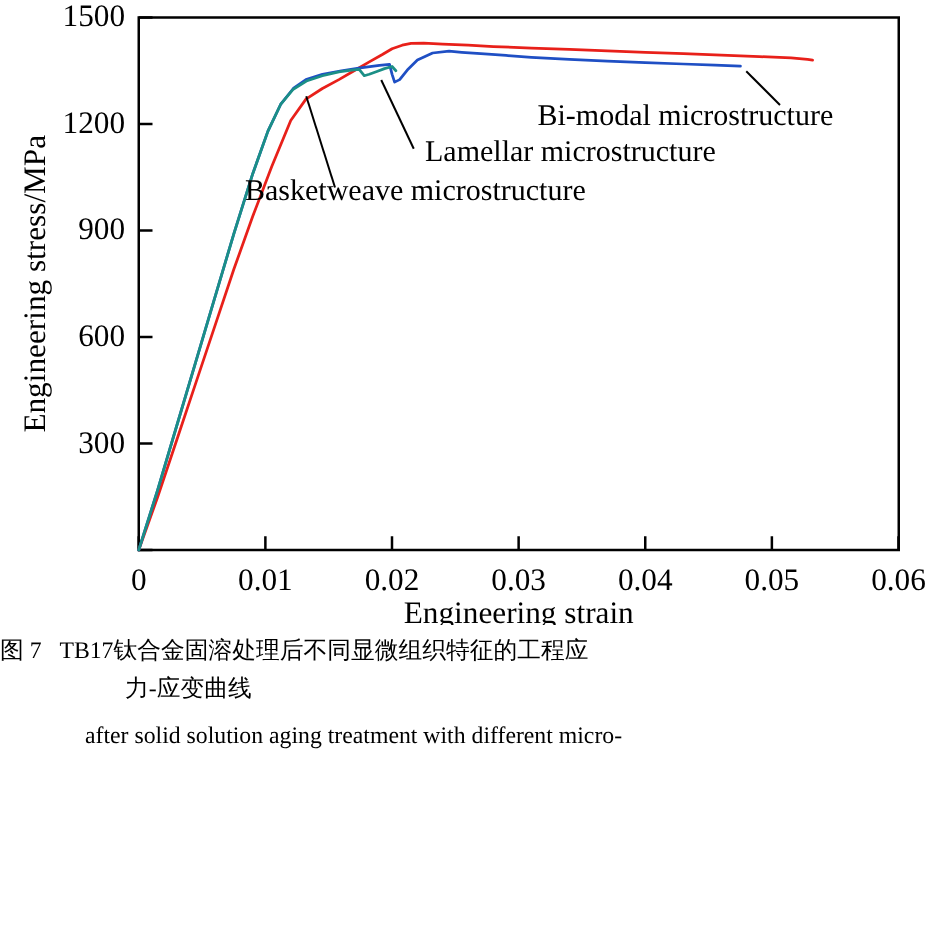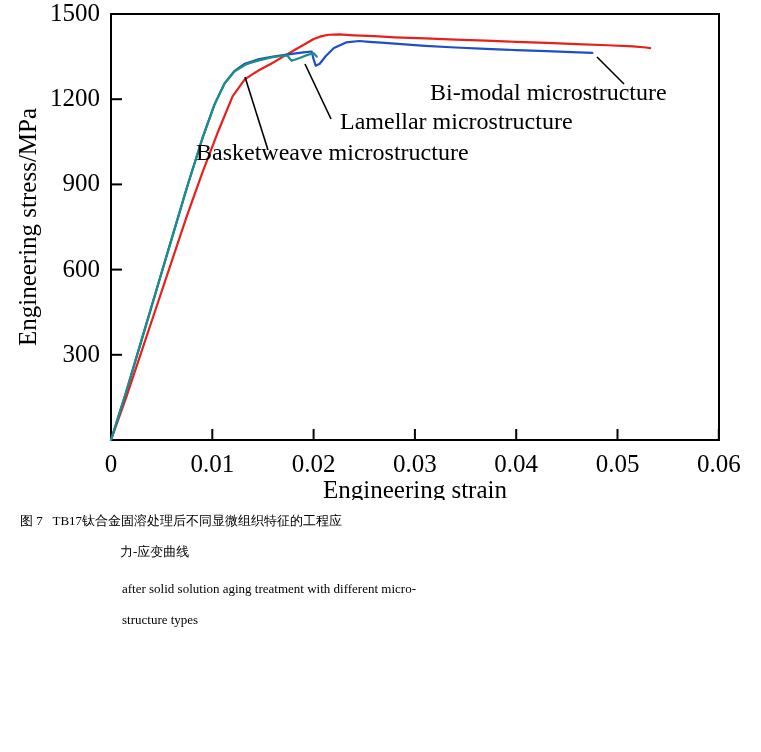--- a/index.html
+++ b/index.html
@@ -22,36 +22,35 @@
     width: 761px;
     height: 500px;
   }
   #caption {
     position: absolute;
     left: 0;
     top: 505px;
     width: 761px;
   }
   .cap-line {
-    font-size: 13px;
+    font-size: 19px;
     line-height: 31px;
     white-space: pre;
-    margin-left: 20px;
   }
   .cap-cn {
     font-family: "Liberation Serif", "DejaVu Serif", serif;
   }
   .cap-block {
     margin-bottom: 6px;
   }
   .cap-indent {
     padding-left: 100px;
   }
   .cap-indent-2 {
-    padding-left: 102px;
+    padding-left: 68px;
   }
   svg text {
     font-family: "Liberation Serif", serif;
     fill: #000000;
   }
 </style>
 </head>
 <body>
 
 <div id="figure">
@@ -113,15 +112,14 @@
   </svg>
 </div>
 
 <div id="caption">
   <div class="cap-block">
     <div class="cap-line cap-cn"><span>图 7</span><span>&nbsp;&nbsp;&nbsp;</span><span>TB17钛合金固溶处理后不同显微组织特征的工程应</span></div>
     <div class="cap-line cap-cn cap-indent">力-应变曲线</div>
   </div>
   <div class="cap-block">
     <div class="cap-line cap-indent-2">after solid solution aging treatment with different micro-</div>
-    <div class="cap-line cap-indent-2">structure types</div>
   </div>
 </div>
 
 </body></html>

